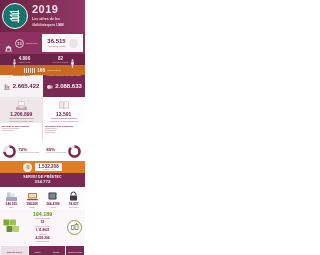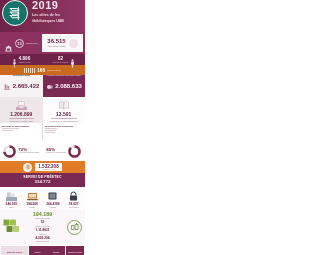--- a/index.html
+++ b/index.html
@@ -7,21 +7,21 @@
     width: 85px; height: 255px;
     font-family: "Liberation Sans", sans-serif;
     background: #ffffff;
     overflow: hidden;
   }
   .page { width: 85px; height: 255px; position: relative; background:#fff; }
 
   
   .header {
     height: 32px; background: #0f172a; position: relative;
-    display: flex; align-items: flex-start;
+    display: flex; align-items: center;
   }
   .header-band { position:absolute; left:0; top:0; width:100%; height:100%;
     background: linear-gradient(90deg,#6e2348 0%,#7d2c50 45%,#93376a 100%); }
   .logo-circle {
     position: relative; z-index:2;
     width: 26px; height: 26px; border-radius: 50%;
     background: #16756b; margin-left: 2px;
     display:flex; align-items:center; justify-content:center;
     border: 1.5px solid #ffffff;
   }

